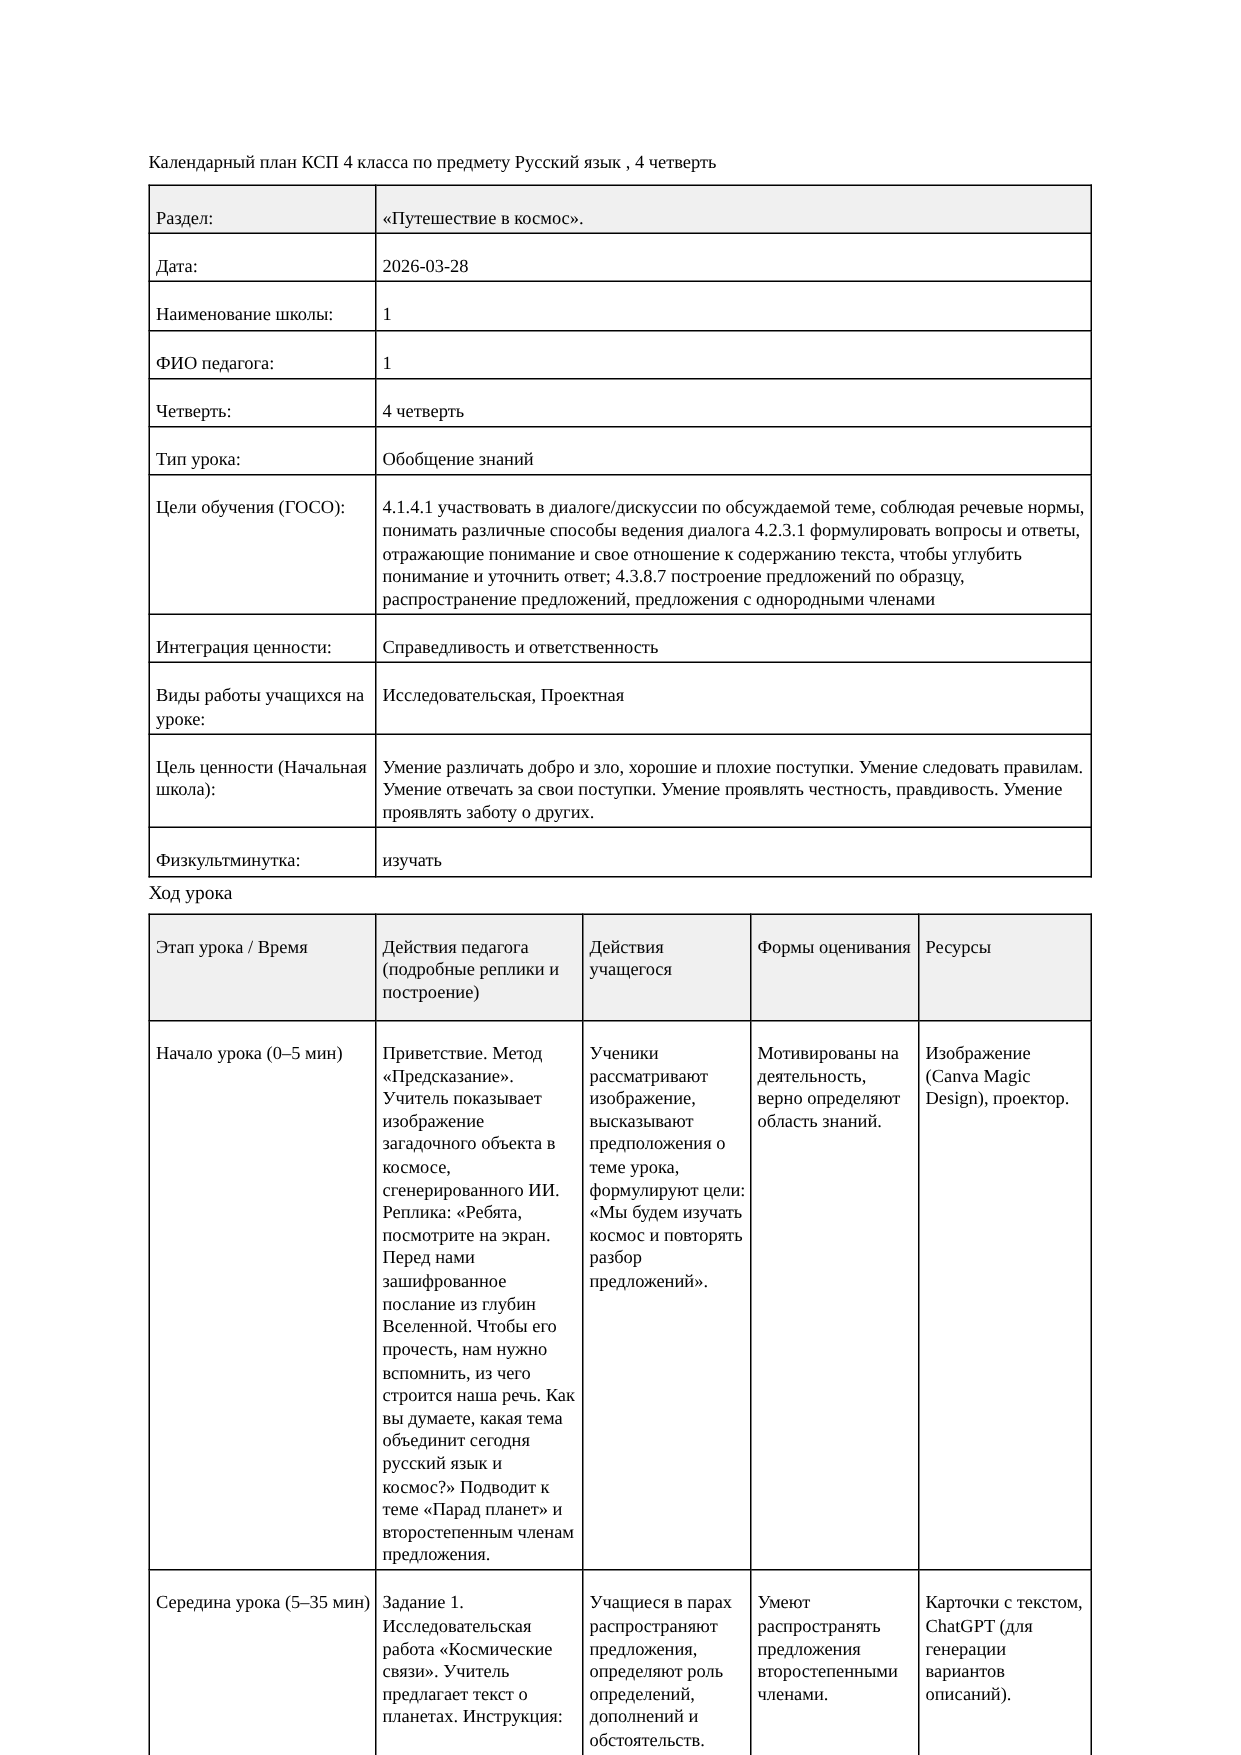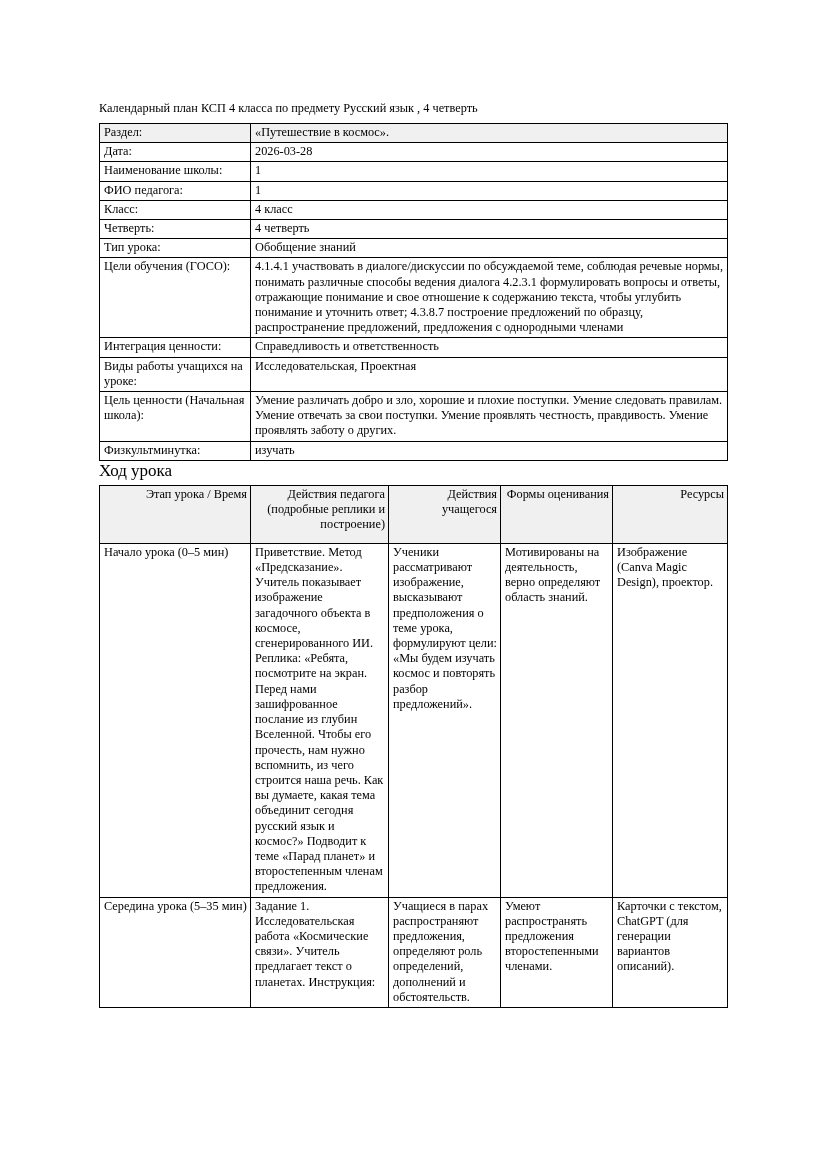--- a/index.html
+++ b/index.html
@@ -29,54 +29,54 @@
     top: 100px;
     width: 628px;
   }
   .doc-title {
     font-size: 12.3px;
     line-height: 16px;
     margin: 0 0 7px 0;
     white-space: nowrap;
   }
   .section-caption {
-    font-size: 17px;
+    font-size: 13px;
     line-height: 16px;
     margin: 2px 0 6px 0;
   }
   table.doc-table {
     border-collapse: collapse;
     width: 628px;
     table-layout: fixed;
     font-size: 12.3px;
     line-height: 15.2px;
   }
   table.doc-table td,
   table.doc-table th {
     border: 1px solid #000000;
-    padding: 1px 3px 2px 4px;
+    padding: 14px 3px 2px 4px;
     vertical-align: top;
     text-align: left;
     font-weight: normal;
     word-wrap: break-word;
     overflow-wrap: break-word;
     hyphens: none;
   }
   
   #info-table col.c-label { width: 151px; }
   #info-table col.c-value { width: 477px; }
   #info-table tr.shaded td { background: #f0f0f0; }
 
   
   #flow-table col.f1 { width: 151px; }
   #flow-table col.f2 { width: 138px; }
   #flow-table col.f3 { width: 112px; }
   #flow-table col.f4 { width: 112px; }
   #flow-table col.f5 { width: 115px; }
-  #flow-table thead td { background: #f0f0f0; text-align: right; }
+  #flow-table thead td { background: #f0f0f0; }
   #flow-table thead td { height: 54px; }
   
   .flow-clip {
     max-height: 115px;
     overflow: hidden;
     display: block;
   }
 </style>
 </head>
 <body>
@@ -100,24 +100,20 @@
           <td>Дата:</td>
           <td>2026-03-28</td>
         </tr>
         <tr>
           <td>Наименование школы:</td>
           <td>1</td>
         </tr>
         <tr>
           <td>ФИО педагога:</td>
           <td>1</td>
-        </tr>
-        <tr>
-          <td>Класс:</td>
-          <td>4 класс</td>
         </tr>
         <tr>
           <td>Четверть:</td>
           <td>4 четверть</td>
         </tr>
         <tr>
           <td>Тип урока:</td>
           <td>Обобщение знаний</td>
         </tr>
         <tr>

